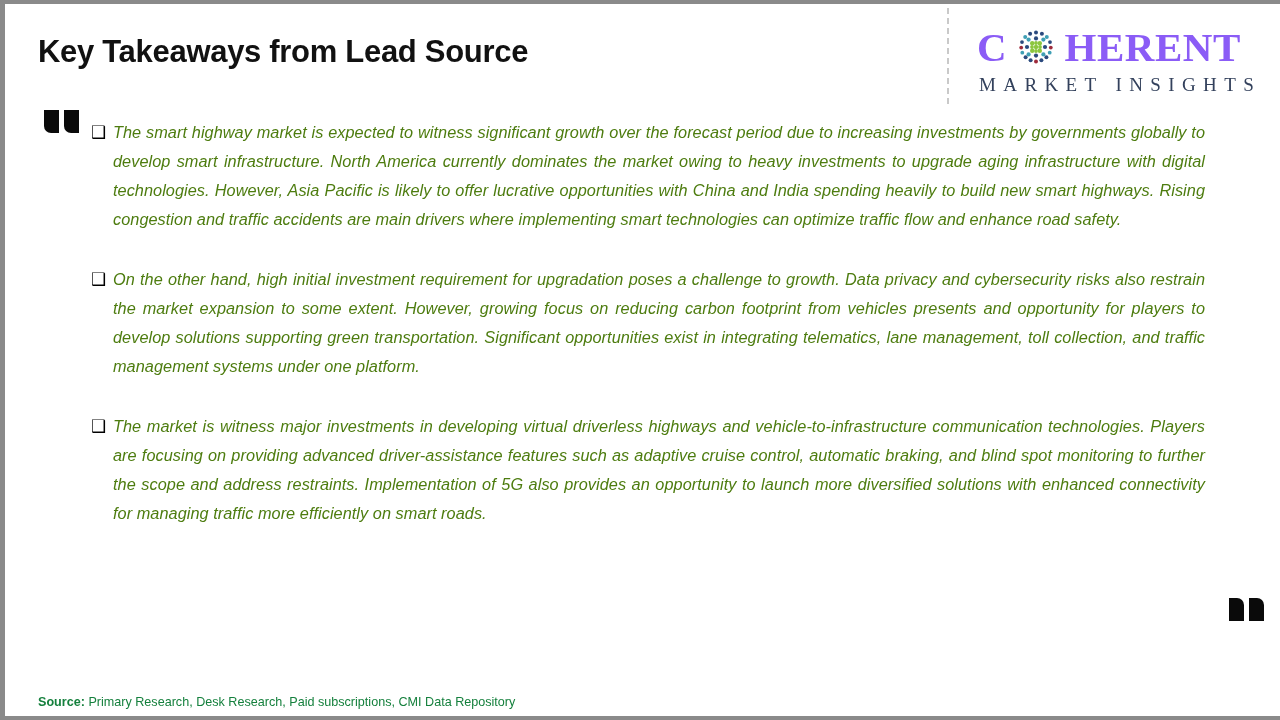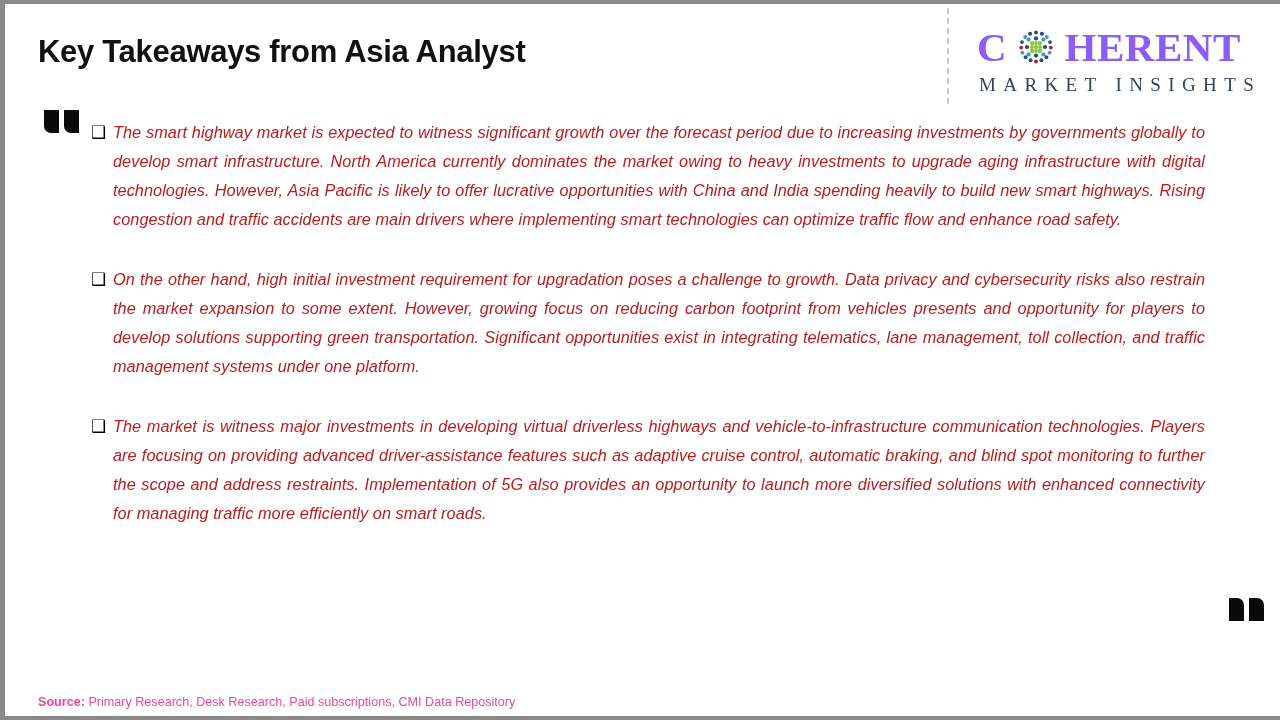--- a/index.html
+++ b/index.html
@@ -136,54 +136,54 @@
     line-height: 29px;
     color: #000000;
     font-family: "DejaVu Sans", sans-serif;
   }
   .bullet-text {
     flex: 1 1 auto;
     font-family: "Liberation Sans", sans-serif;
     font-style: italic;
     font-size: 16.3px;
     line-height: 29px;
-    color: #b91c1c;
+    color: #4d7c0f;
     text-align: justify;
     text-justify: inter-word;
     letter-spacing: 0.05px;
   }
 
   
   #footer {
     position: absolute;
     left: 0;
     top: 665px;
     width: 1275px;
     height: 47px;
   }
   #source-line {
     position: absolute;
     left: 33px;
     top: 26px;
     font-size: 12.6px;
-    color: #ec4899;
+    color: #15803d;
     white-space: nowrap;
     font-family: "Liberation Sans", sans-serif;
   }
   #source-line .src-label {
     font-weight: bold;
   }
 </style>
 </head>
 <body>
 
 <div id="slide">
 
   <div id="header">
-    <div id="page-title">Key Takeaways from Asia Analyst</div>
+    <div id="page-title">Key Takeaways from Lead Source</div>
 
     <div id="header-divider"></div>
 
     <div id="logo">
       <div id="logo-wordmark">
         <span class="pre">C</span>
         <span id="logo-globe">
           <svg viewBox="0 0 34 34" width="34" height="34" aria-hidden="true">
             <g>
 

